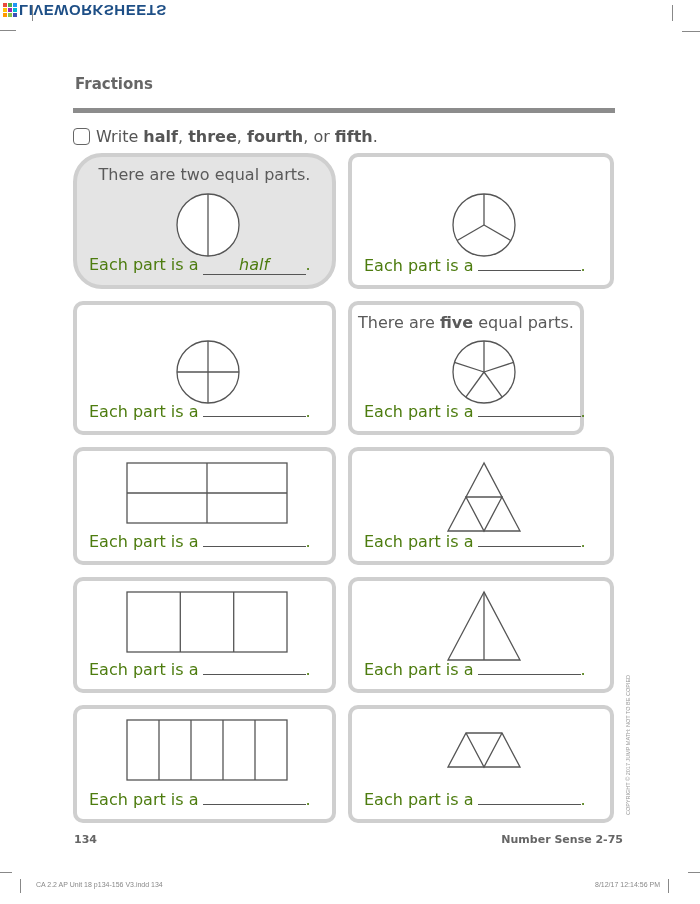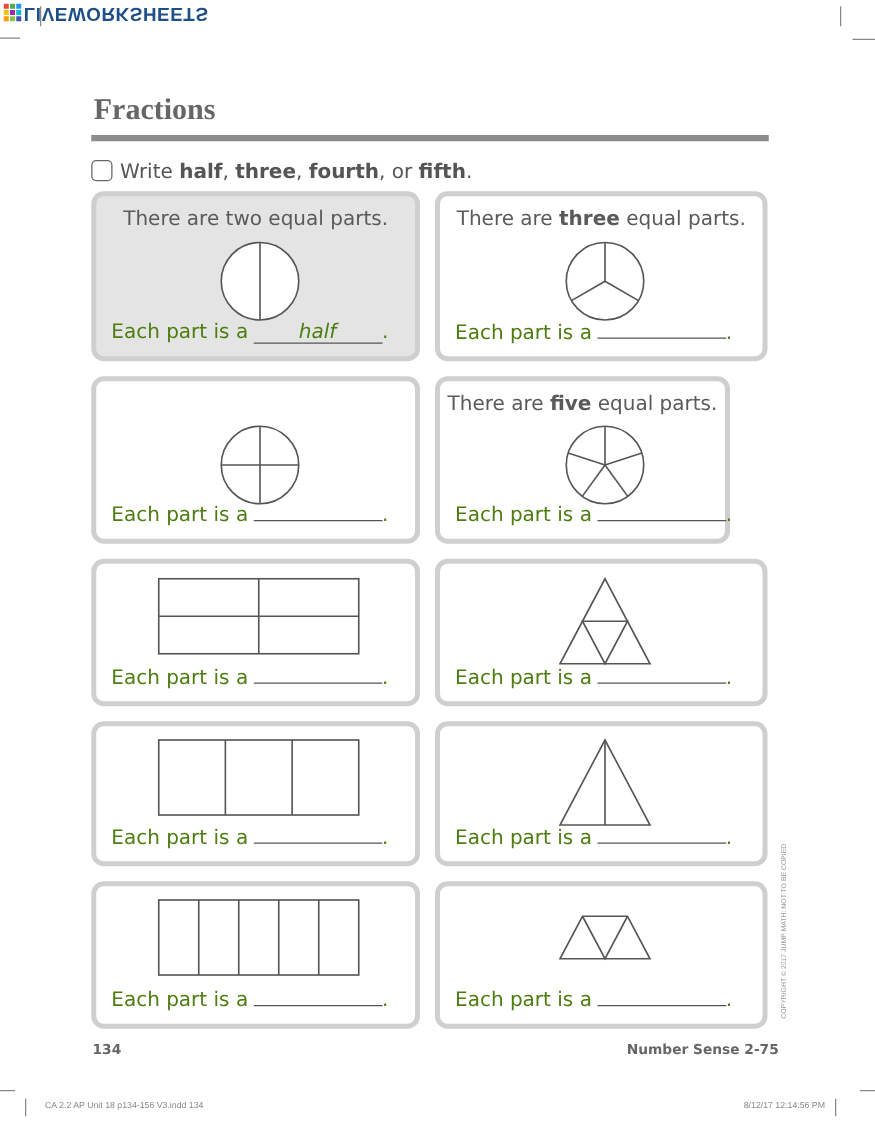--- a/index.html
+++ b/index.html
@@ -4,27 +4,27 @@
 <style>
   html, body { margin:0; padding:0; }
   body { width:700px; height:904px; background:#ffffff; position:relative; overflow:hidden;
          font-family:"DejaVu Sans", sans-serif; color:#555; }
   .logo { position:absolute; left:3px; top:2px; display:flex; align-items:center; gap:2px; }
   .logo-grid { display:grid; grid-template-columns:repeat(3,4px); grid-gap:1px; }
   .logo-grid span { width:4px; height:4px; display:block; }
   .logo-text { font-family:"Liberation Sans", sans-serif; font-weight:bold; font-size:15px; color:#1e4f86;
                letter-spacing:0.5px; transform:scaleY(-1); display:inline-block; line-height:16px; }
   .crop { position:absolute; background:#888; }
-  .title { position:absolute; left:75px; top:75px; font-size:24px; font-weight:bold; color:#666;font-family:Liberation Serif, serif; }
+  .title { position:absolute; left:75px; top:75px; font-size:15px; font-weight:bold; color:#666; }
   .rule { position:absolute; left:73px; top:108px; width:542px; height:5px; background:#8c8c8c; }
   .instr { position:absolute; left:73px; top:127px; font-size:16px; color:#555; display:flex; align-items:center; gap:6px; }
   .checkbox { width:15px; height:15px; border:1.5px solid #666; border-radius:4px; display:inline-block; }
   .instr b { color:#555; }
   .card { position:absolute; border:4px solid #cfcfcf; border-radius:10px; background:#fff; box-sizing:border-box; }
-  .card.shaded { background:#e4e4e4; }
+  .card.shaded { background:#e4e4e4;border-radius:29px; }
   .card .q { position:absolute; left:0; right:0; top:8px; text-align:center; font-size:16px; color:#5a5a5a; }
   .card .ans { position:absolute; left:12px; bottom:10px; font-size:16px; color:#4d7c0f; white-space:nowrap; }
   .blank { display:inline-block; width:103px; border-bottom:1.2px solid #555; text-align:center; font-style:italic; height:18px; line-height:18px; vertical-align:baseline; margin-left:4px; }
   .card svg { position:absolute; }
   .footer-left { position:absolute; left:74px; top:833px; font-size:11px; font-weight:bold; color:#666; }
   .footer-right { position:absolute; right:77px; top:833px; font-size:11px; font-weight:bold; color:#666; }
   .copyright { position:absolute; left:625px; top:815px; transform-origin:left top; transform:rotate(-90deg);
                font-size:5.5px; color:#999; white-space:nowrap; font-family:"Liberation Sans", sans-serif; }
   .slug { position:absolute; top:881px; font-size:7px; color:#888; font-family:"Liberation Sans", sans-serif; }
 </style>
@@ -66,21 +66,20 @@
 <div class="card shaded" style="left:73px;top:153px;width:263px;height:136px;">
   <div class="q"><span>There are </span><span>two</span><span> equal parts.</span></div>
   <svg style="left:97px;top:34px;" width="68" height="68" viewBox="0 0 68 68">
     <circle cx="34" cy="34" r="31" fill="#fff" stroke="#555" stroke-width="1.3"></circle>
     <line x1="34" y1="3" x2="34" y2="65" stroke="#555" stroke-width="1.3"></line>
   </svg>
   <div class="ans"><span>Each part is a</span><span class="blank">half</span>.</div>
 </div>
 
 <div class="card" style="left:348px;top:153px;width:266px;height:136px;">
-  <div class="q"><span>There are </span><b>three</b><span> equal parts.</span></div>
   <svg style="left:98px;top:34px;" width="68" height="68" viewBox="0 0 68 68">
     <circle cx="34" cy="34" r="31" fill="#fff" stroke="#555" stroke-width="1.3"></circle>
     <line x1="34" y1="34" x2="34" y2="3" stroke="#555" stroke-width="1.3"></line>
     <line x1="34" y1="34" x2="7.2" y2="49.5" stroke="#555" stroke-width="1.3"></line>
     <line x1="34" y1="34" x2="60.8" y2="49.5" stroke="#555" stroke-width="1.3"></line>
   </svg>
   <div class="ans"><span>Each part is a</span><span class="blank"></span>.</div>
 </div>
 
 <div class="card" style="left:73px;top:301px;width:263px;height:134px;">

